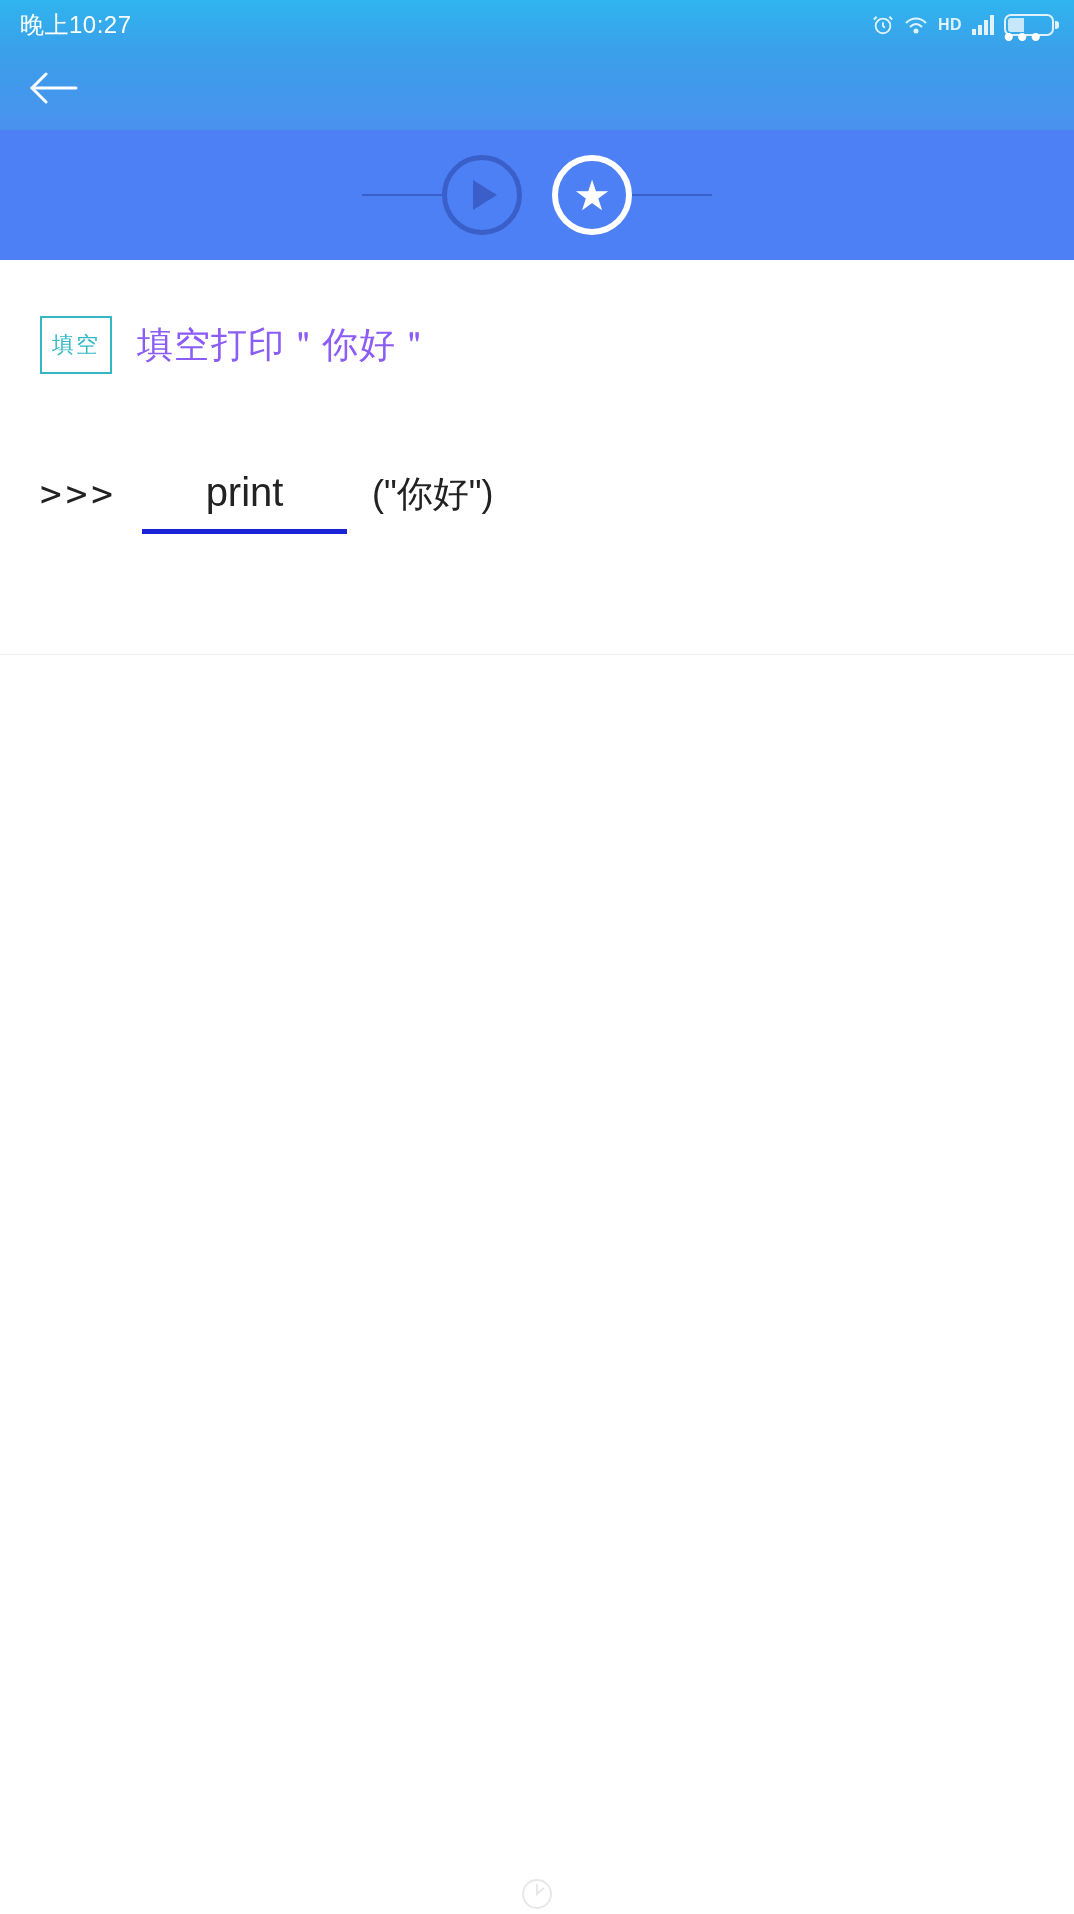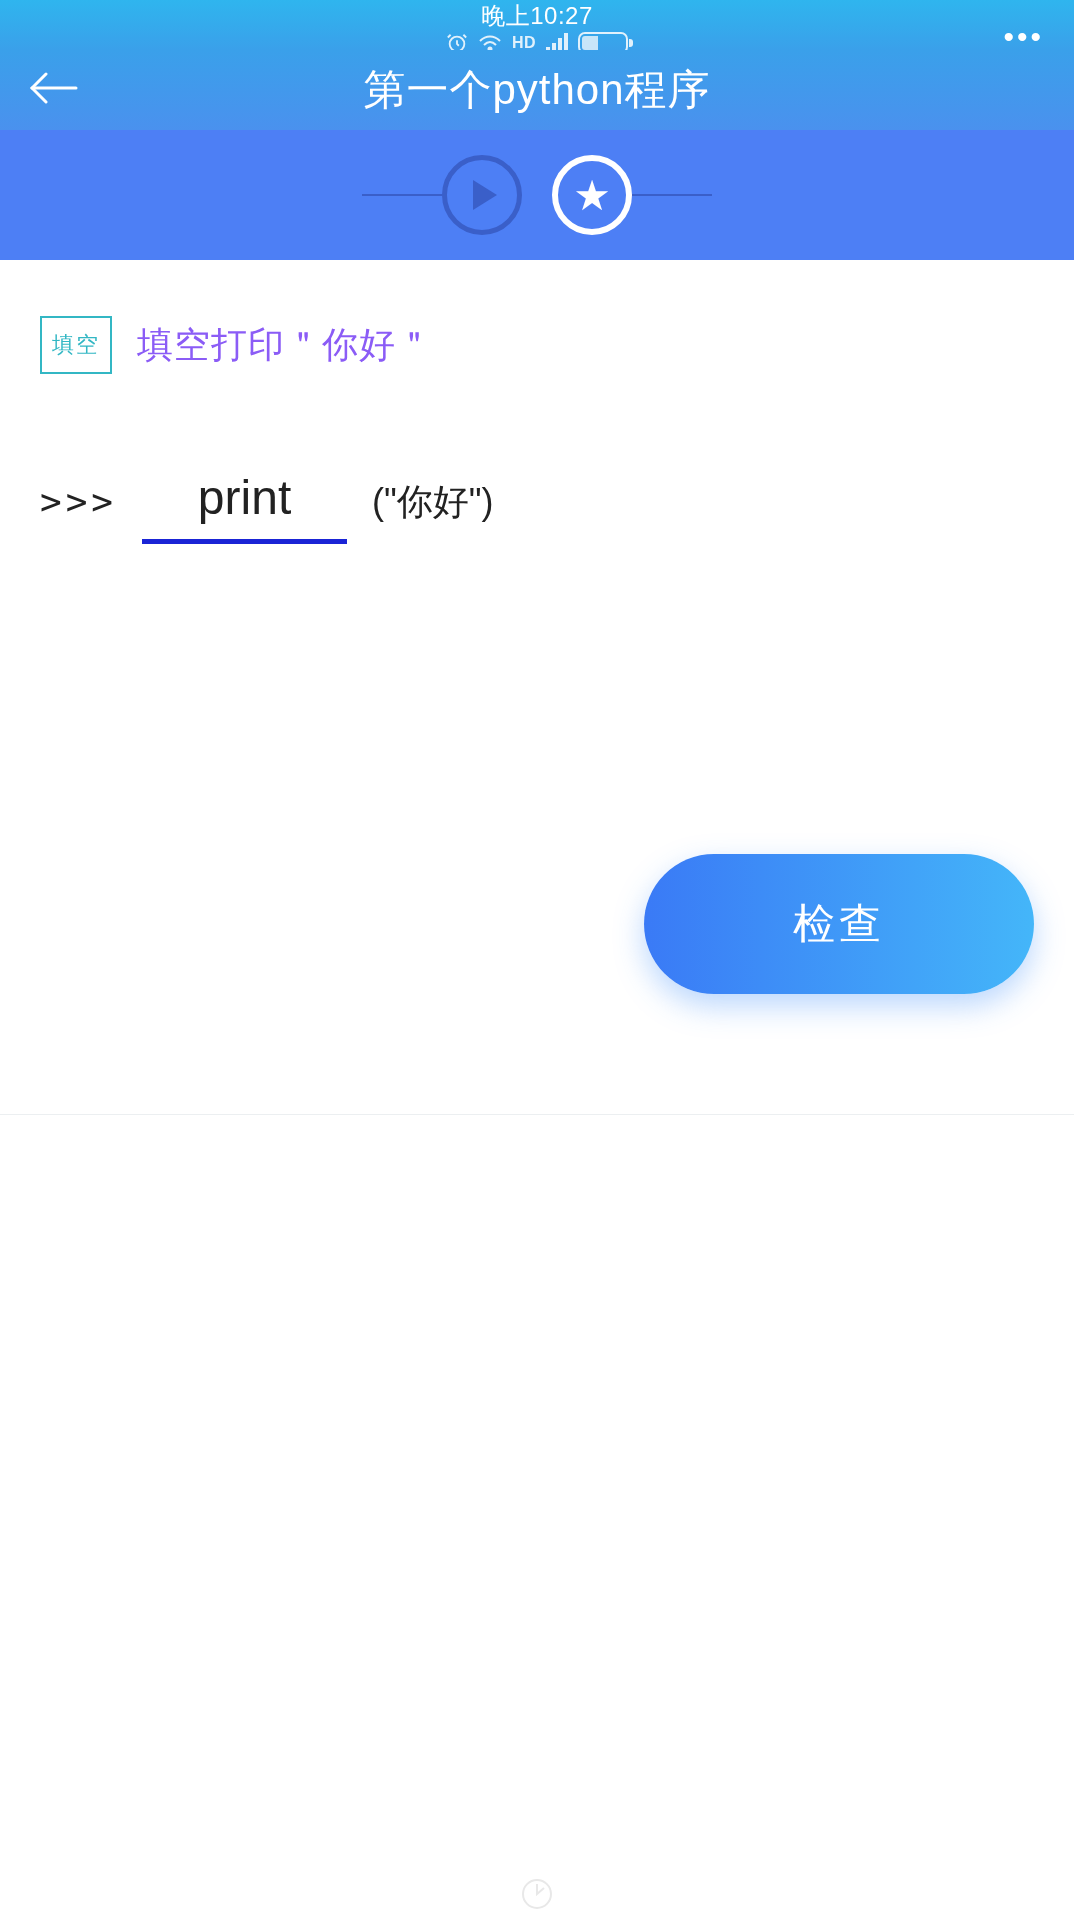--- a/index.html
+++ b/index.html
@@ -11,21 +11,20 @@
     overflow: hidden;
   }
   .status-bar {
     height: 50px;
     background: linear-gradient(to bottom, #2fb5ee, #3aa0ea);
     display: flex;
     align-items: center;
     justify-content: space-between;
     padding: 0 20px;
     color: #fff;
-    flex-direction: column;
   }
   .status-time { font-size: 24px; font-weight: 300; letter-spacing: 0.5px; }
   .status-icons { display: flex; align-items: center; gap: 10px; }
   .status-icons span { display: inline-flex; align-items: center; opacity: 0.85; }
   .hd-label { font-size: 16px; font-weight: 600; letter-spacing: 0.5px; }
   .battery {
     width: 50px; height: 22px; border: 2.5px solid #fff; border-radius: 7px;
     position: relative; opacity: 0.85;
   }
   .battery::after {
@@ -85,21 +84,21 @@
     font-size: 22px;
     padding: 12px 10px;
     letter-spacing: 2px;
   }
   .question-text { font-size: 36px; color: #8b5cf6; letter-spacing: 1px; }
   .code-row { display: flex; align-items: baseline; gap: 25px; font-size: 36px; }
   .prompt { font-family: monospace; color: #222; letter-spacing: 4px; }
   .blank-wrap { position: relative; display: inline-block; }
   .blank-input {
     border: none; border-bottom: 5px solid #1a24d6;
-    font-size: 48px; width: 205px; text-align: center;
+    font-size: 40px; width: 205px; text-align: center;
     padding: 6px 4px 14px 4px; outline: none; color: #222;
     font-family: inherit;
   }
   .code-suffix { color: #222; }
   .check-button {
     margin-top: 310px;
     margin-left: auto;
     display: block;
     width: 390px;
     height: 140px;
@@ -154,21 +153,20 @@
   </div>
 </div>
 
 <div class="nav-bar">
   <span class="back-arrow">
     <svg width="48" height="36" viewBox="0 0 48 36" fill="none" stroke="#fff" stroke-width="3" stroke-linecap="round">
         <path d="M16 4 L2 18 L16 32"></path>
         <path d="M2 18 L46 18"></path>
       </svg>
   </span>
-  <div class="nav-title">第一个python程序</div>
   <div class="nav-more">•••</div>
 </div>
 
 <div class="progress-bar">
   <div class="progress-line"></div>
   <div class="progress-circle play">
     <div class="play-triangle"></div>
   </div>
   <div class="progress-circle star">
     <span class="star-shape">★</span>
@@ -183,21 +181,20 @@
   </div>
 
   <div class="code-row">
     <span class="prompt">&gt;&gt;&gt;</span>
     <span class="blank-wrap">
       <input class="blank-input" value="print" style="">
     </span>
     <span class="code-suffix">("你好")</span>
   </div>
 
-  <button class="check-button">检查</button>
 
   <div class="divider"></div>
 </div>
 
 <svg class="home-pointer" viewBox="0 0 40 40">
   <circle cx="20" cy="20" r="14" fill="none" stroke="#e8e8e8" stroke-width="2"></circle>
   <path d="M20 10 L20 20 L27 14" fill="none" stroke="#e8e8e8" stroke-width="2"></path>
 </svg>
 
 </body></html>

